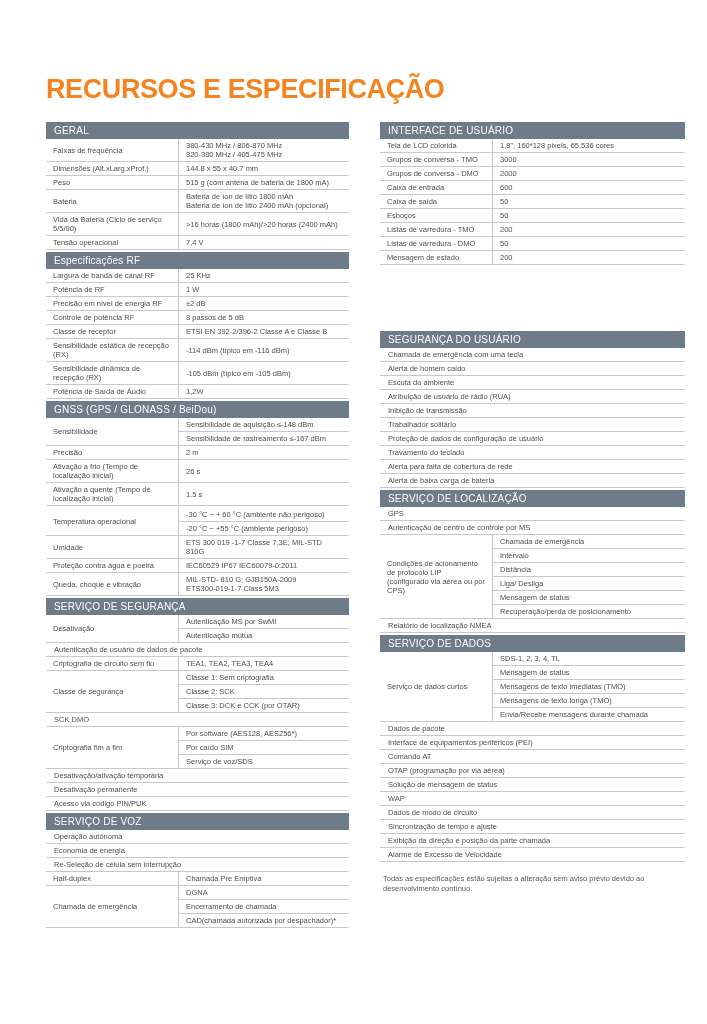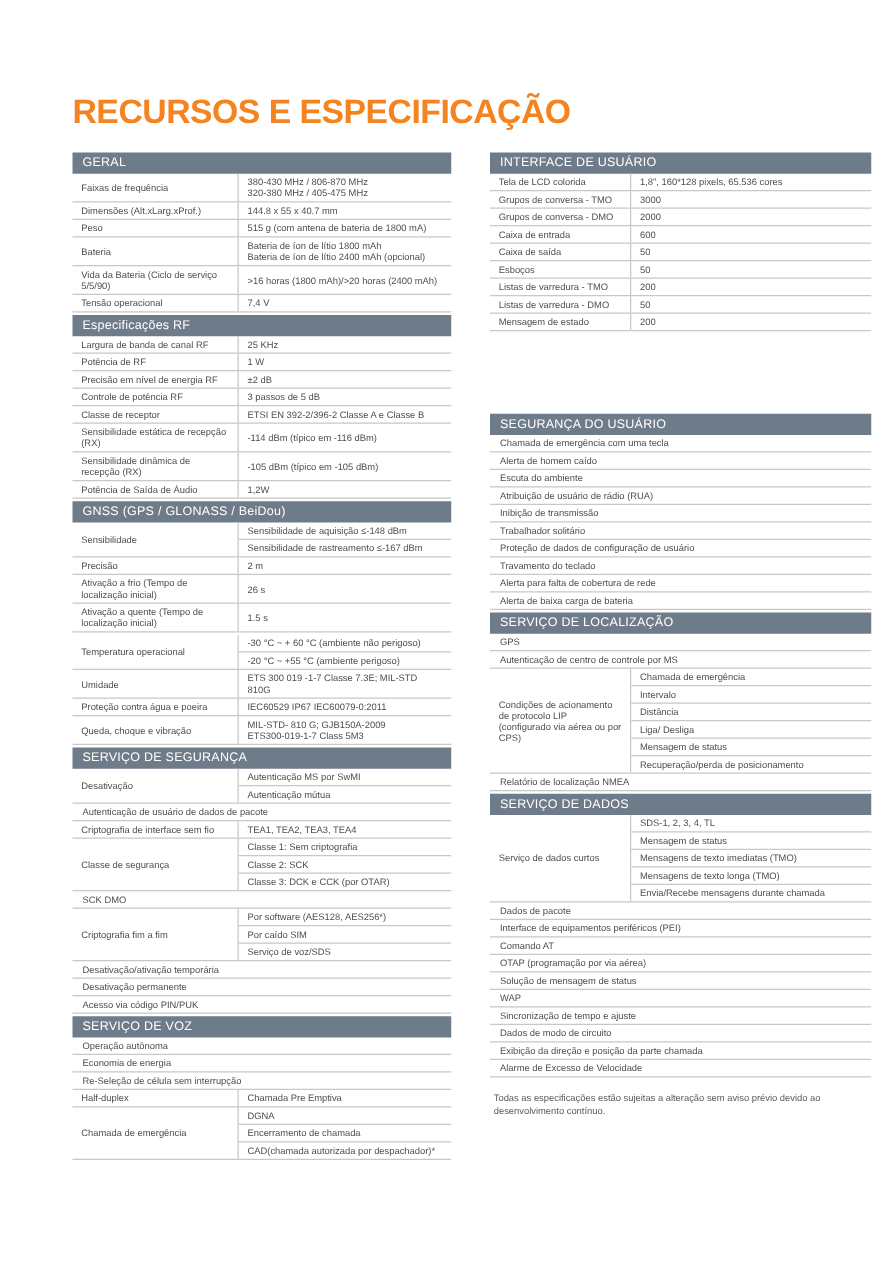--- a/index.html
+++ b/index.html
@@ -3,21 +3,21 @@
 <meta charset="utf-8">
 <style>
   :root{
     --hdr:#6E7C89; --title:#F5831F; --txt:#4E4E4E; --line:#C8C8C8; --note:#5A5A5A;
   }
   html,body{margin:0;padding:0;}
   body{
     width:707px;height:1024px;background:#ffffff;overflow:hidden;
     font-family:"Liberation Sans", sans-serif;
   }
-  .page{position:relative;width:566px;height:1024px;background:#fff;margin-left:12px;}
+  .page{position:relative;width:566px;height:1024px;background:#fff;}
   .title{
     position:absolute;left:46px;top:74px;
     font-size:27px;line-height:30px;font-weight:bold;
     color:var(--title);letter-spacing:-0.4px;white-space:nowrap;
   }
   .columns{
     position:absolute;left:46px;top:122px;
     display:flex;gap:31px;align-items:flex-start;
   }
   .col-left{width:303px;}
@@ -173,21 +173,21 @@
           <div class="section-header">SERVIÇO DE SEGURANÇA</div>
           <div class="row group">
             <div class="cell label">Desativação</div>
             <div class="vals">
               <div class="val">Autenticação MS por SwMI</div>
               <div class="val">Autenticação mútua</div>
             </div>
           </div>
           <div class="row full">Autenticação de usuário de dados de pacote</div>
           <div class="row kv">
-            <div class="cell label">Criptografia de interface sem fio</div>
+            <div class="cell label">Criptografia de circuito sem fio</div>
             <div class="cell value">TEA1, TEA2, TEA3, TEA4</div>
           </div>
           <div class="row group">
             <div class="cell label">Classe de segurança</div>
             <div class="vals">
               <div class="val">Classe 1: Sem criptografia</div>
               <div class="val">Classe 2: SCK</div>
               <div class="val">Classe 3: DCK e CCK (por OTAR)</div>
             </div>
           </div>
@@ -305,21 +305,21 @@
               <div class="val">Mensagens de texto longa (TMO)</div>
               <div class="val">Envia/Recebe mensagens durante chamada</div>
             </div>
           </div>
           <div class="row full">Dados de pacote</div>
           <div class="row full">Interface de equipamentos periféricos (PEI)</div>
           <div class="row full">Comando AT</div>
           <div class="row full">OTAP (programação por via aérea)</div>
           <div class="row full">Solução de mensagem de status</div>
           <div class="row full">WAP</div>
+          <div class="row full">Dados de modo de circuito</div>
           <div class="row full">Sincronização de tempo e ajuste</div>
-          <div class="row full">Dados de modo de circuito</div>
           <div class="row full">Exibição da direção e posição da parte chamada</div>
           <div class="row full">Alarme de Excesso de Velocidade</div>
         </div>
         <div class="footnote">Todas as especificações estão sujeitas a alteração sem aviso prévio devido ao desenvolvimento contínuo.</div>
       </div>
   </div>
 </div>
 
 </body></html>

